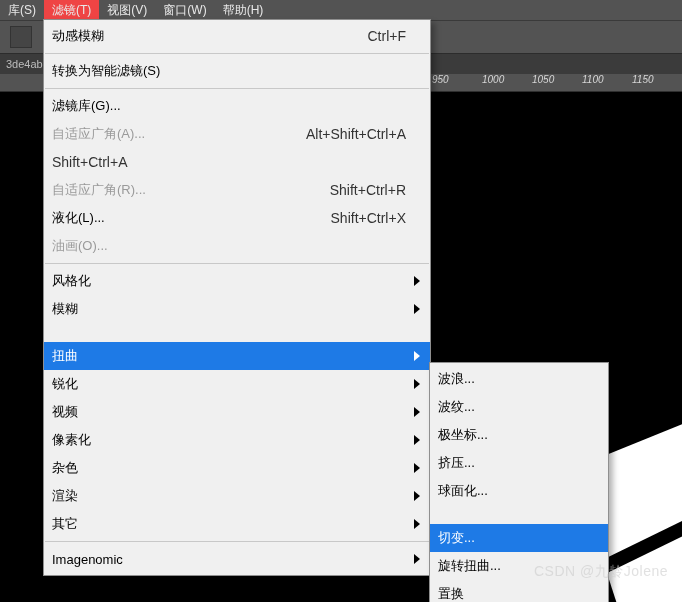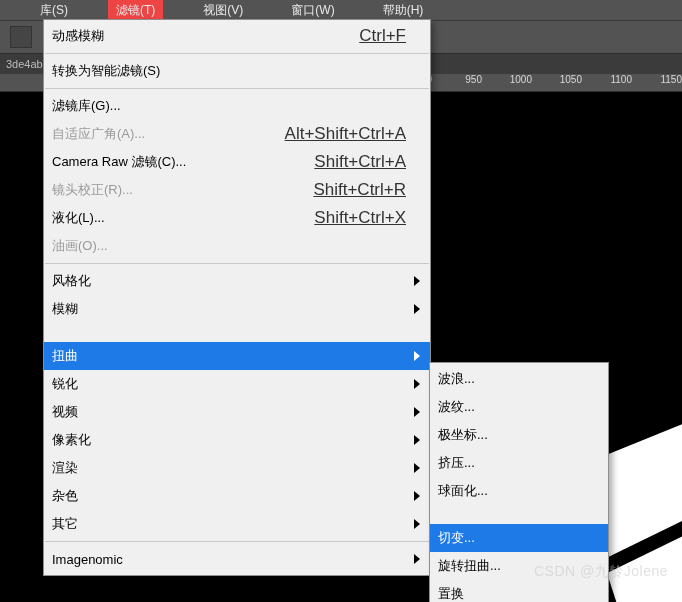--- a/index.html
+++ b/index.html
@@ -1,41 +1,41 @@
 <!DOCTYPE html>
 <html><head>
 <meta charset="utf-8">
 <style>
   * { margin: 0; padding: 0; box-sizing: border-box; font-family: "Microsoft YaHei", "SimSun", sans-serif; }
   body { width: 682px; height: 602px; background: #000; overflow: hidden; position: relative; }
 
   .menubar { background: #535353; height: 20px; display: flex; align-items: center; font-size: 12px; color: #e8e8e8; }
-  .menubar .mbitem { padding: 2px 8px; margin-left: 32px; }
+  .menubar .mbitem { padding: 2px 8px; }
   .menubar .mbitem.active { background: #ef4444; }
 
   .toolbar { background: #535353; height: 34px; border-top: 1px solid #3a3a3a; border-bottom: 1px solid #2c2c2c; display:flex; align-items:center; }
   .toolbar .toolbtn { width:22px; height:22px; background:#454545; margin-left:10px; border:1px solid #333; }
 
   .tabs { background: #3b3b3b; height: 20px; display:flex; align-items:center; color:#bcbcbc; font-size:11px; padding-left:6px; }
 
   .ruler { background: #535353; height: 18px; display:flex; justify-content:flex-end; color:#d7d7d7; font-size:10px; border-bottom:1px solid #2f2f2f; }
-  .ruler .tick { width:50px; text-align:right; }
+  .ruler .tick { width:50px; text-align:left;font-style:italic; }
 
   .canvas-area { position:absolute; top:92px; left:0; right:0; bottom:0; background:#000; }
   .white-shape { position:absolute; top:362px; left:528px; width:200px; height:200px; background:#fff; transform:rotate(-22deg); }
   .white-shape::before { content:""; position:absolute; left:60px; top:-5px; width:14px; height:210px; background:#000; transform:rotate(4deg);}
   .white-shape::after { content:""; position:absolute; left:-5px; top:94px; width:210px; height:14px; background:#000; transform:rotate(-4deg);}
 
   .menu { position:absolute; background:#f0f0f0; border:1px solid #8f8f8f; box-shadow: 4px 4px 6px rgba(0,0,0,0.3); font-size:13px; color:#000; padding:2px 0; }
   .menu.main { top:19px; left:43px; width:388px; }
   .menu.sub { top:362px; left:429px; width:180px; }
 
   .mi { display:flex; align-items:center; height:28px; padding:0 24px 0 8px; position:relative; cursor:default; }
   .mi .label { flex:1; }
-  .mi .shortcut { color:#333; font-size:17px;text-decoration:underline; }
+  .mi .shortcut { color:#333; font-size:14px; }
   .mi.disabled { color:#9a9a9a; }
   .mi.highlight { background:#1e7ae6; color:#fff;margin-top:19px; }
   .mi.submenu::after { content:""; position:absolute; right:10px; top:50%; margin-top:-5px; width:0; height:0; border-top:5px solid transparent; border-bottom:5px solid transparent; border-left:6px solid #000; }
   .mi.highlight.submenu::after { border-left-color:#fff; }
   .sep { height:1px; background:#c8c8c8; margin:3px 1px; }
 
   .watermark { position:absolute; bottom:21px; right:14px; color:rgba(200,200,200,0.55); font-size:14px; letter-spacing:0.5px; pointer-events:none; }
 </style>
 </head>
 <body>
@@ -78,25 +78,24 @@
     </div>
     <div class="sep"></div>
     <div class="mi">
       <span class="label">滤镜库(G)...</span>
     </div>
     <div class="mi disabled">
       <span class="label">自适应广角(A)...</span>
       <span class="shortcut">Alt+Shift+Ctrl+A</span>
     </div>
     <div class="mi">
-      <span class="label">Camera Raw 滤镜(C)...</span>
       <span class="shortcut">Shift+Ctrl+A</span>
     </div>
     <div class="mi disabled">
-      <span class="label">镜头校正(R)...</span>
+      <span class="label">自适应广角(R)...</span>
       <span class="shortcut">Shift+Ctrl+R</span>
     </div>
     <div class="mi">
       <span class="label">液化(L)...</span>
       <span class="shortcut">Shift+Ctrl+X</span>
     </div>
     <div class="mi disabled">
       <span class="label">油画(O)...</span>
     </div>
     <div class="sep"></div>
@@ -112,24 +111,24 @@
     <div class="mi submenu">
       <span class="label">锐化</span>
     </div>
     <div class="mi submenu">
       <span class="label">视频</span>
     </div>
     <div class="mi submenu">
       <span class="label">像素化</span>
     </div>
     <div class="mi submenu">
-      <span class="label">渲染</span>
+      <span class="label">杂色</span>
     </div>
     <div class="mi submenu">
-      <span class="label">杂色</span>
+      <span class="label">渲染</span>
     </div>
     <div class="mi submenu">
       <span class="label">其它</span>
     </div>
     <div class="sep"></div>
     <div class="mi submenu">
       <span class="label">Imagenomic</span>
     </div>
   </div>
 <div class="menu sub" id="submenu">

